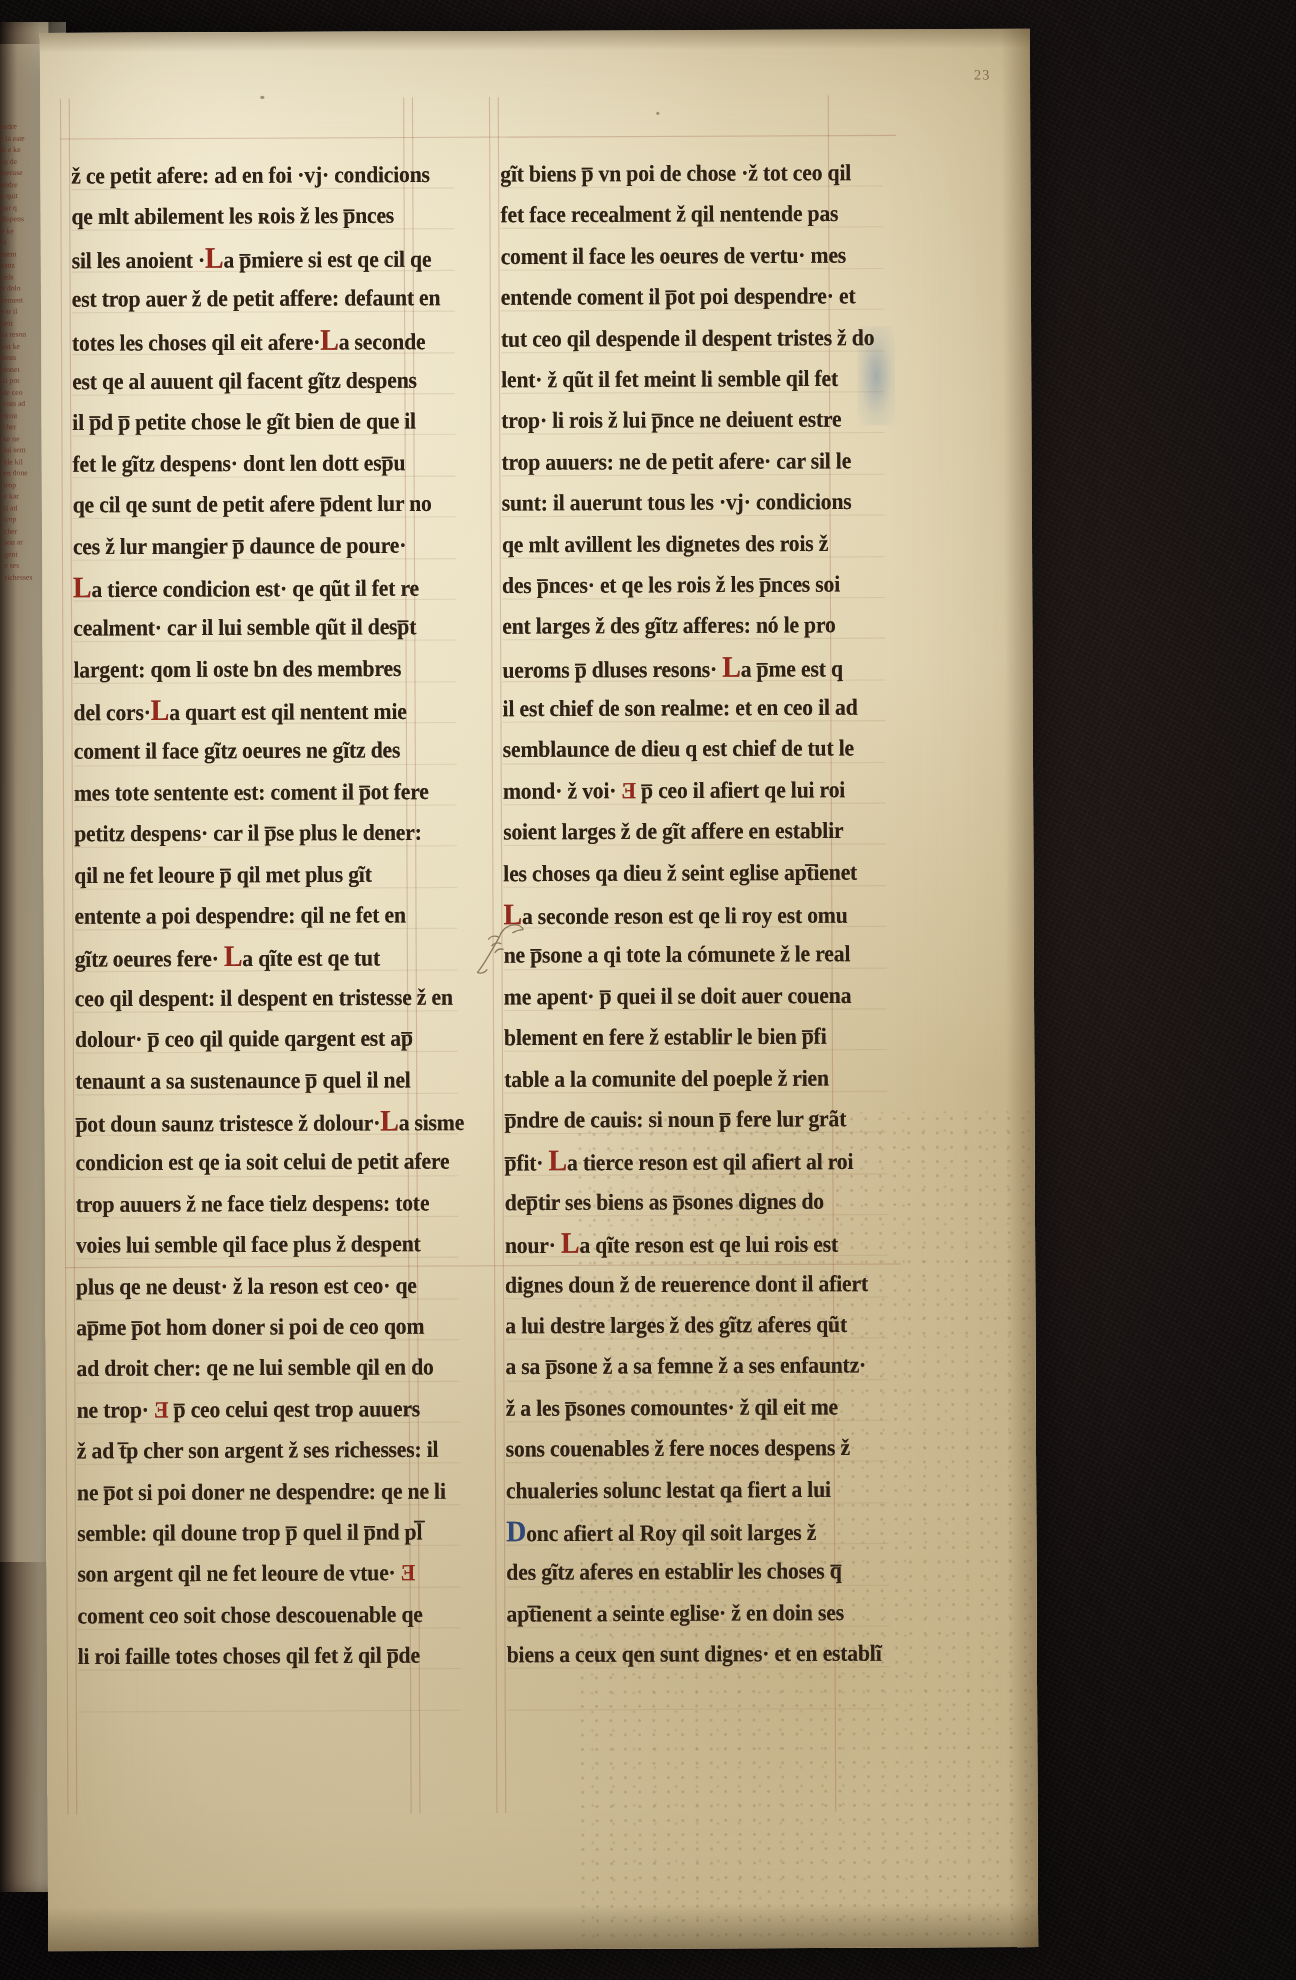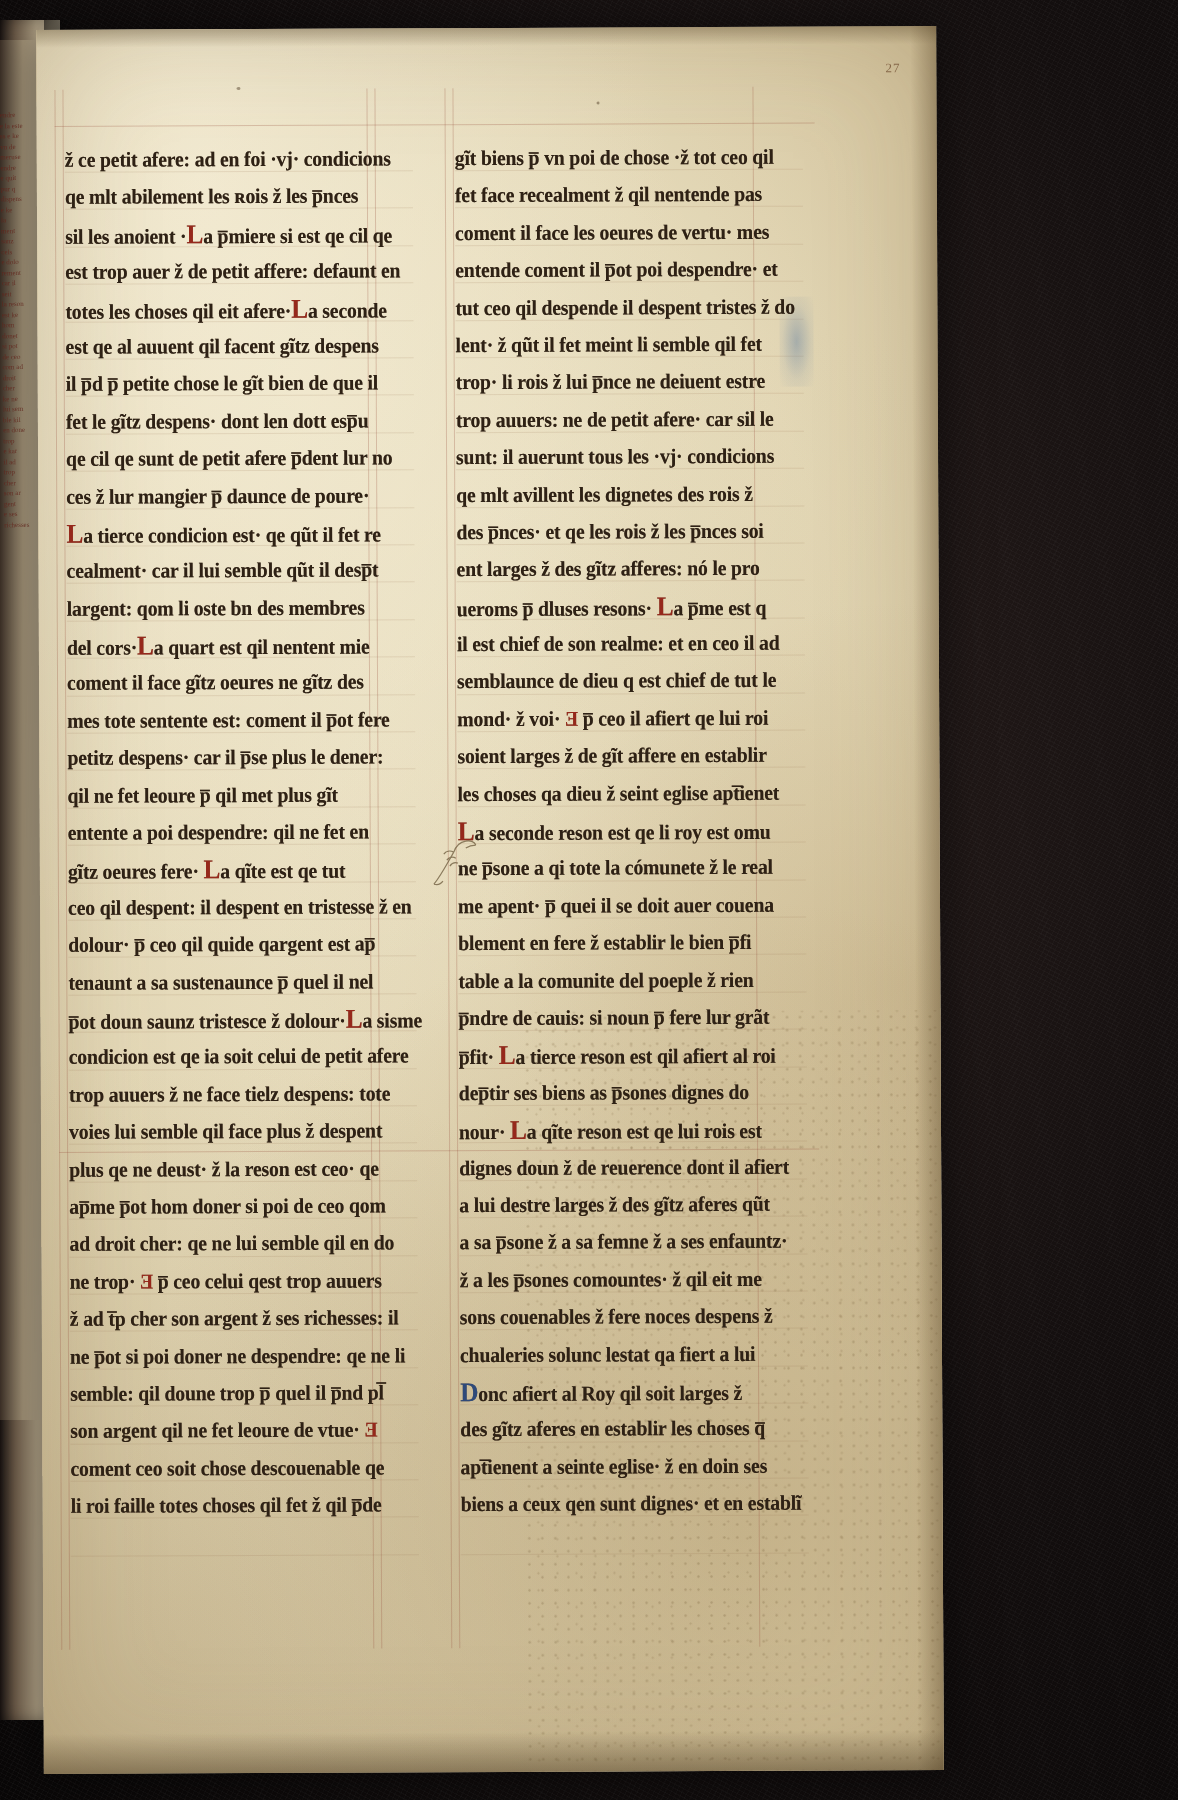--- a/index.html
+++ b/index.html
@@ -56,21 +56,20 @@
 
   
   .prev-leaf {
     position: absolute;
     left: 0px;
     top: 40px;
     width: 52px;
     height: 1380px;
     background: linear-gradient(90deg, #3b2f26 0%, #a6967a 30%, #cfc1a4 70%, #c6b697 100%);
     overflow: hidden;
-    padding-left: 24px;
   }
   .prev-leaf-col {
     position: absolute;
     left: 2px;
     top: 70px;
     width: 46px;
     font-size: 7px;
     line-height: 10.5px;
     color: #6b2219;
     opacity: 0.75;
@@ -395,21 +394,21 @@
     <div class="rule v" style="left:716px; top:60px;  height:1560px;"></div>
     <div class="rule h" style="left:18px;  top:96px;  width:760px;"></div>
     <div class="rule h" style="left:18px;  top:1122px;width:760px;"></div>
 
     <div class="blue-stain"></div>
 
     <div class="speck" style="left:200px;top:58px;width:4px;height:3px;"></div>
     <div class="speck" style="left:560px;top:74px;width:3px;height:3px;"></div>
     <div class="speck" style="left:300px;top:1290px;width:3px;height:3px;"></div>
 
-    <div class="folio-number">27</div>
+    <div class="folio-number">23</div>
 
     <div class="text-area">
       <div class="column left" id="col-a">
           <div class="line"><span class="t"><span>ž ce petit afere: ad en foi ·vj· condicions</span></span></div>
           <div class="line"><span class="t"><span>qe mlt abilement les ʀois ž les p̅nces</span></span></div>
           <div class="line"><span class="t"><span>sil les anoient ·</span><span class="rub-cap">L</span><span>a p̅miere si est qe cil qe</span></span></div>
           <div class="line"><span class="t"><span>est trop auer ž de petit affere: defaunt en</span></span></div>
           <div class="line"><span class="t"><span>totes les choses qil eit afere·</span><span class="rub-cap">L</span><span>a seconde</span></span></div>
           <div class="line"><span class="t"><span>est qe al auuent qil facent gĩtz despens</span></span></div>
           <div class="line"><span class="t"><span>il p̅d p̅ petite chose le gĩt bien de que il</span></span></div>

